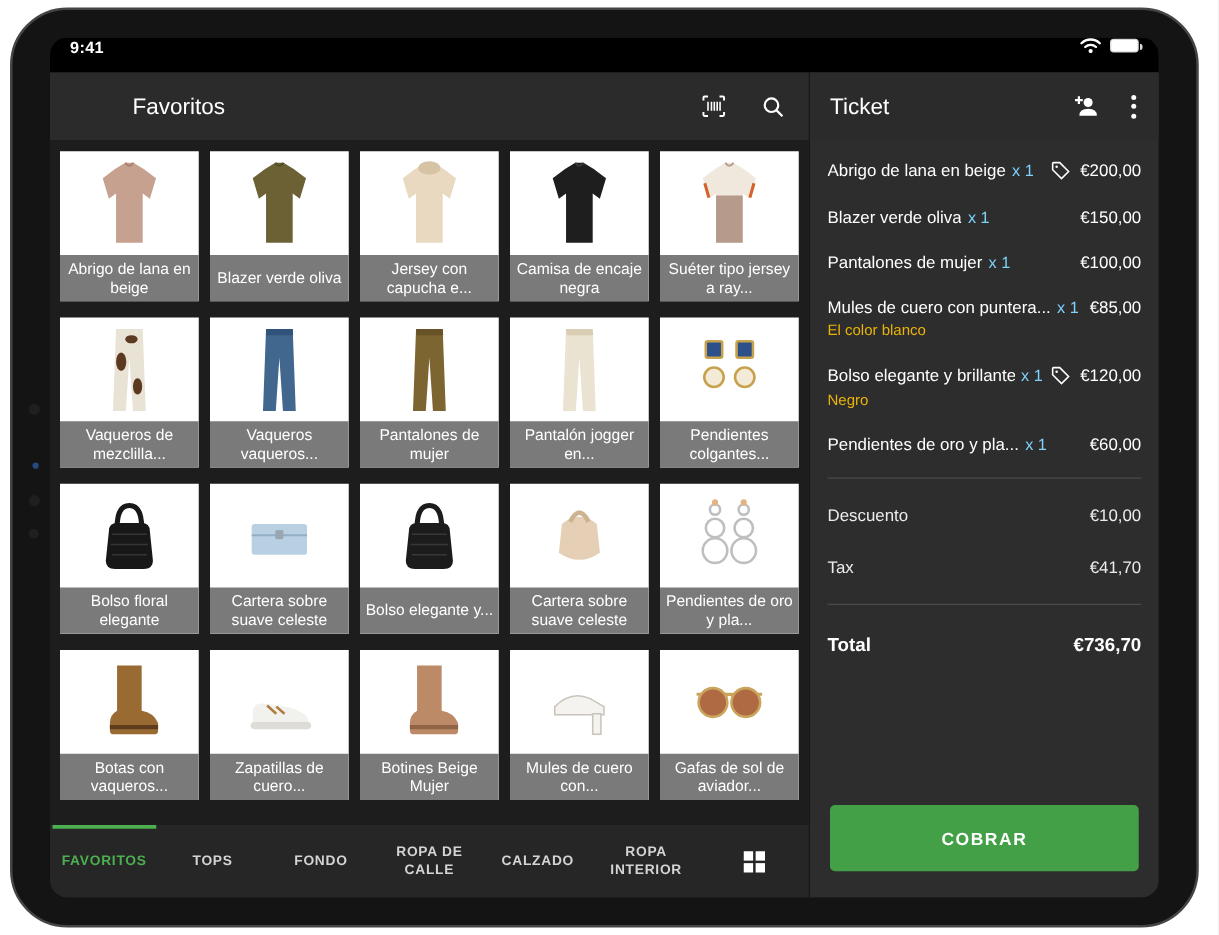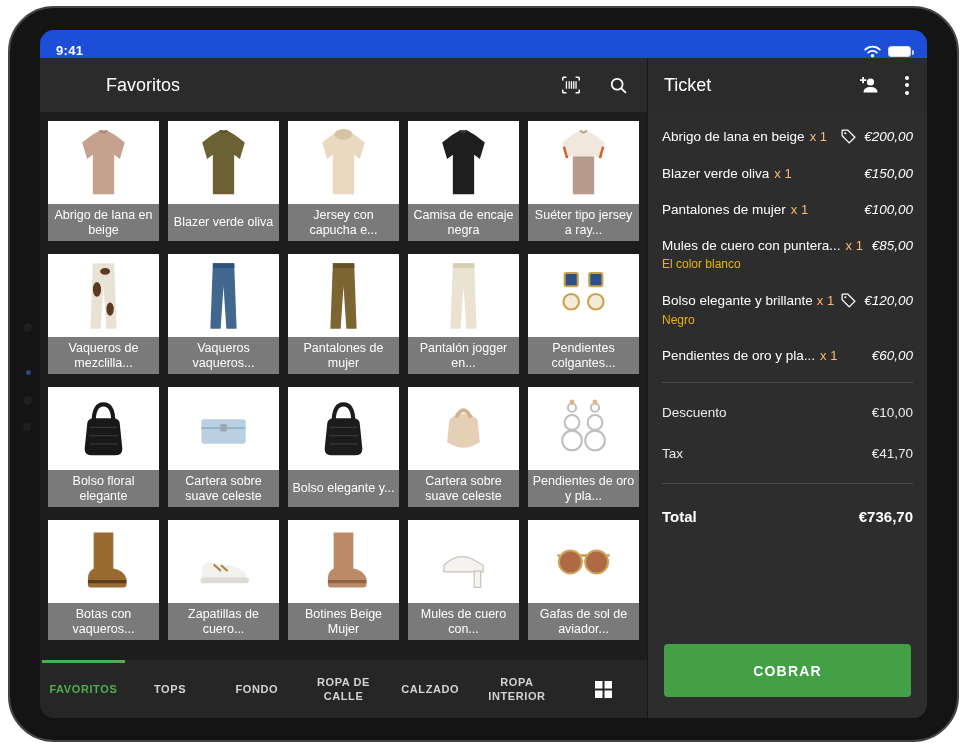--- a/index.html
+++ b/index.html
@@ -10,21 +10,21 @@
   .tablet { position:absolute; left:8px; top:6px; width:951px; height:736px;
             background:#141414; border:2px solid #454545; border-radius:46px; }
   .cam-dot { position:absolute; border-radius:50%; }
 
   
   .screen { position:absolute; left:30px; top:22px; right:30px; bottom:22px;
             background:#1d1d1d; border-radius:14px; overflow:hidden;
             display:flex; flex-direction:column; }
 
   
-  .statusbar { height:28px; background:#1d4ed8; display:flex; align-items:flex-end;
+  .statusbar { height:28px; background:#000000; display:flex; align-items:flex-start;
                padding:0 16px; color:#fff; flex:0 0 auto; }
   .sb-time { font-size:13px; font-weight:bold; letter-spacing:.3px; }
   .sb-spacer { flex:1; }
   .sb-icons { display:flex; align-items:center; gap:7px; }
   .battery { width:23px; height:11px; border:1px solid #d8d8d8; border-radius:3px;
              position:relative; background:#fff; }
   .battery::after { content:''; position:absolute; right:-4px; top:3px; width:2px; height:5px;
                     background:#d8d8d8; border-radius:0 2px 2px 0; }
 
   .body { flex:1; display:flex; min-height:0; }
@@ -65,23 +65,23 @@
                    padding:0 16px; flex:0 0 auto;text-align:center; }
   .ticket-title { color:#fff; font-size:18px; }
   .th-actions { margin-left:auto; display:flex; align-items:center; gap:22px; }
   .kebab { display:flex; flex-direction:column; gap:3.5px; cursor:pointer; padding:2px; }
   .kebab i { width:4px; height:4px; border-radius:50%; background:#fff; }
 
   .t-list { padding:5px 14px 0; flex:0 0 auto; }
   .t-item { padding:11px 0 10px; }
   .t-row { display:flex; align-items:center; }
   .t-name { color:#fff; font-size:13.5px; white-space:nowrap; overflow:hidden; flex-shrink:1; }
-  .t-qty { color:#fdba74; font-size:13px; white-space:nowrap; margin-left:5px; }
+  .t-qty { color:#7dd3fc; font-size:13px; white-space:nowrap; margin-left:5px; }
   .t-right { margin-left:auto; display:flex; align-items:center; gap:7px; padding-left:6px; }
-  .t-price { color:#fff; font-size:13.5px; white-space:nowrap;font-style:italic; }
+  .t-price { color:#fff; font-size:13.5px; white-space:nowrap; }
   .t-note { color:#eab308; font-size:12px; margin-top:4px; }
   .t-div { height:1px; background:#4a4a4a; margin:9px 0; }
   .t-sum { display:flex; align-items:center; padding:13px 0; color:#ececec; font-size:13.5px; }
   .t-sum .val { margin-left:auto; }
   .t-total { display:flex; align-items:center; padding:15px 0 10px; color:#fff;
              font-size:15px; font-weight:bold;gap:22px; }
   .t-total .val { margin-left:auto; }
   .t-flex { flex:1; }
   .charge-btn { margin:0 16px 21px; height:53px; background:#43a047; border:none;
                 border-radius:4px; color:#fff; font-family:"Liberation Sans",sans-serif;

